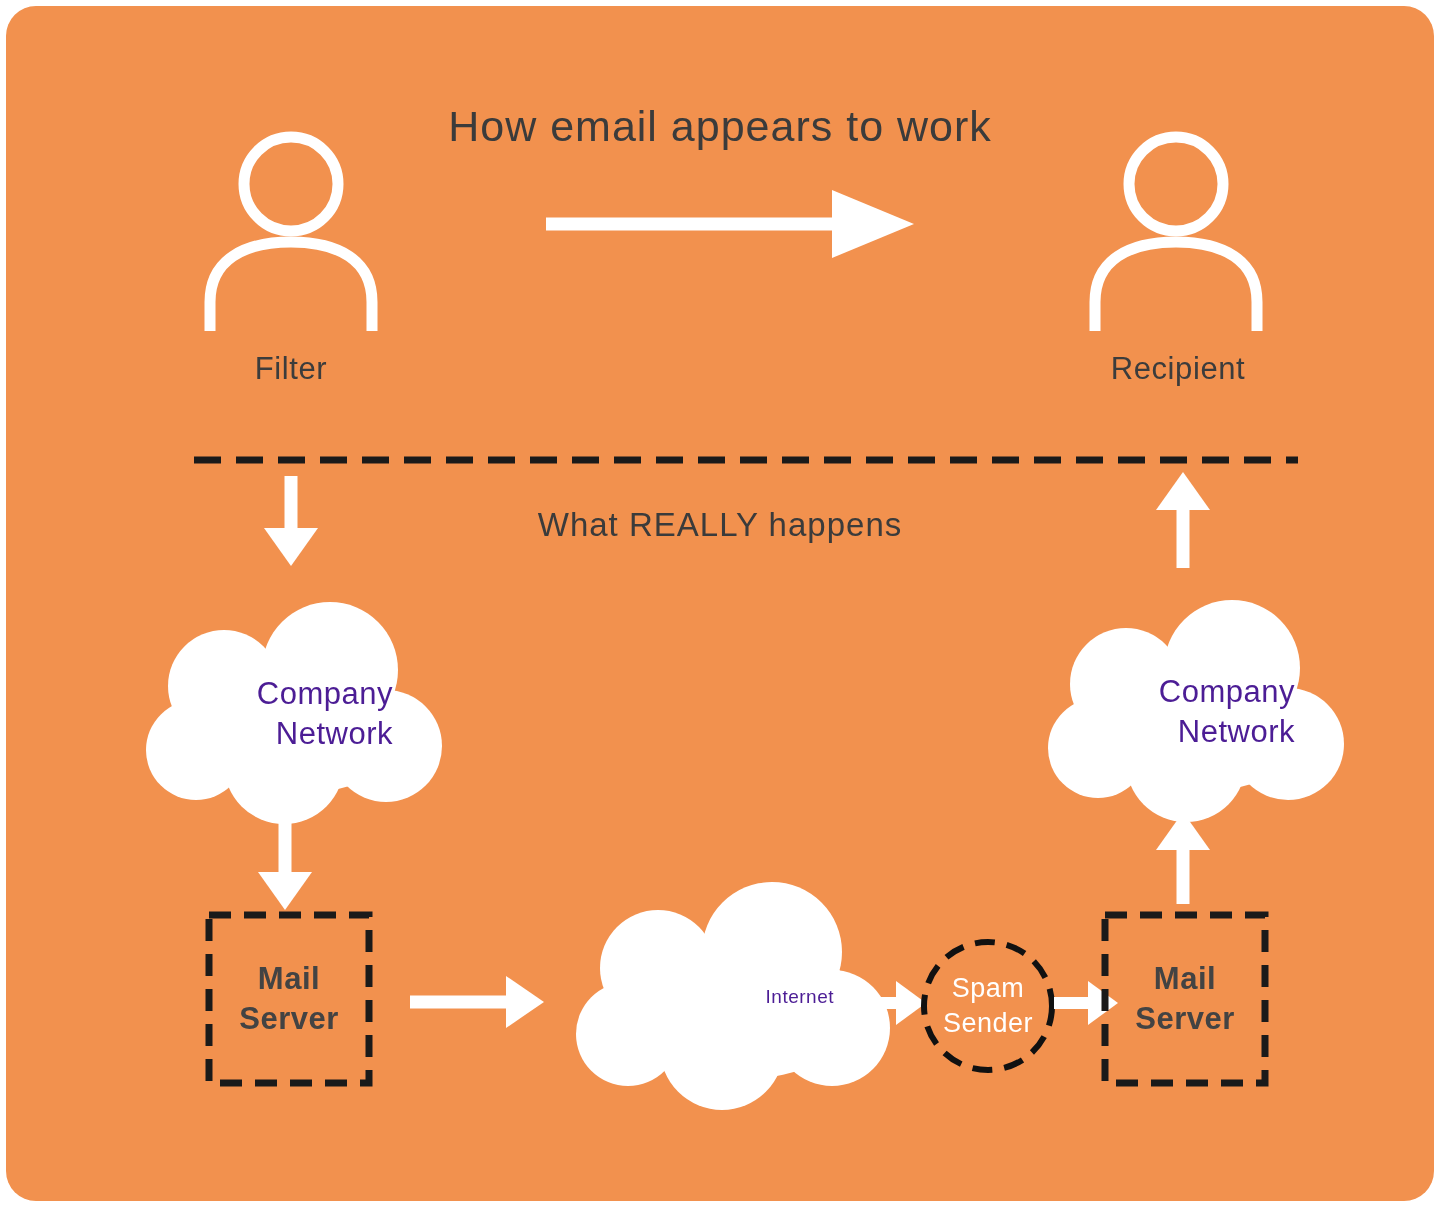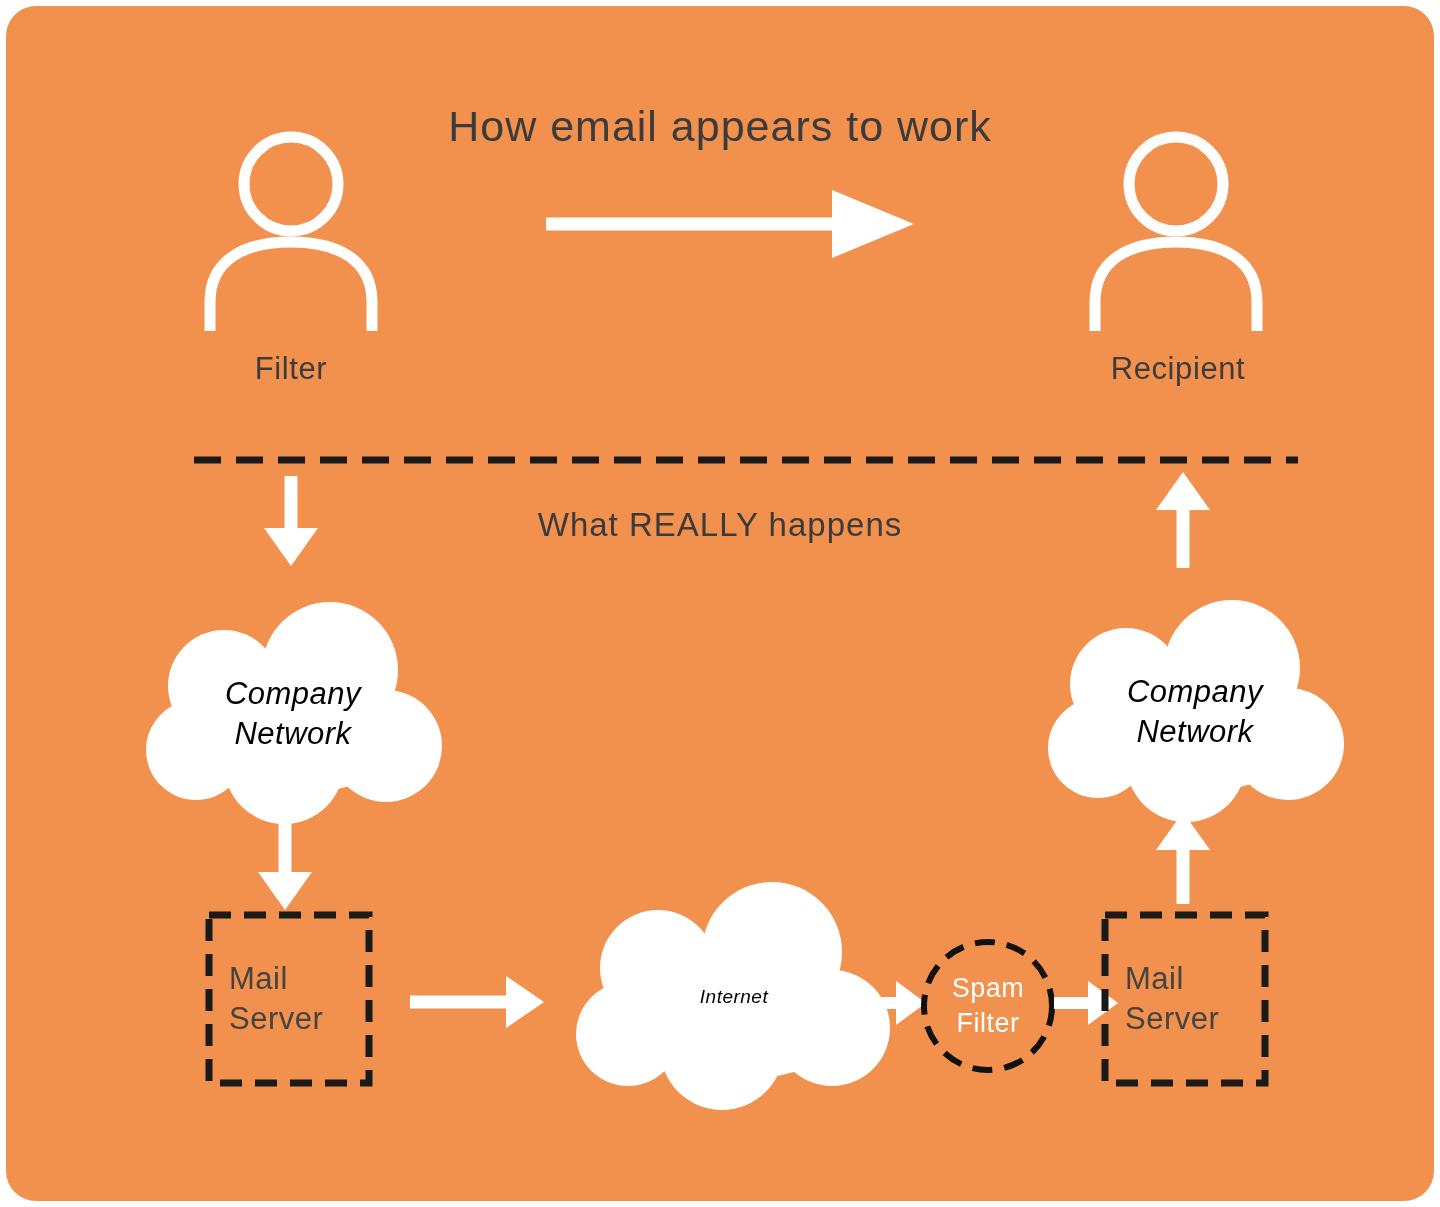--- a/index.html
+++ b/index.html
@@ -30,30 +30,30 @@
     position:absolute;left:0;right:0;top:500px;
     text-align:center;
     font-size:33px;color:#3B3B3B;letter-spacing:1px;
   }
   .person-label{font-size:31px;}
   .cloud-wrap{position:absolute;}
   .cloud-wrap svg{position:absolute;left:0;top:0;}
   .cloud-text{
     position:absolute;inset:0;
     display:flex;align-items:center;justify-content:center;
-    text-align:center;
-    font-size:31px;color:#000000;line-height:1.3;letter-spacing:0.5px;font-style:italic;
+    text-align:right;
+    font-size:31px;color:#4c1d95;line-height:1.3;letter-spacing:0.5px;
   }
   .cloud-text .inner{width:200px;}
   .box-wrap{position:absolute;}
   .box-text{
     position:absolute;inset:0;
     display:flex;align-items:center;justify-content:center;
-    text-align:left;
-    font-size:31px;color:#434343;line-height:1.3;letter-spacing:0.5px;
+    text-align:center;
+    font-size:31px;color:#434343;line-height:1.3;letter-spacing:0.5px;font-weight:bold;
   }
   .box-text .inner{width:120px;}
   .spam-wrap{position:absolute;}
   .spam-text{
     position:absolute;inset:0;
     display:flex;align-items:center;justify-content:center;
     text-align:center;
     font-size:27px;color:#FFFFFF;line-height:1.3;letter-spacing:0.5px;
   }
   .spam-text .inner{width:100px;}
@@ -160,21 +160,21 @@
         <line x1="0" y1="27" x2="36" y2="27" stroke="#FFFFFF" stroke-width="12"></line>
         <path d="M64 27 L34 5 L34 49 Z" fill="#FFFFFF"></path>
       </svg>
     </div>
 
     <div class="spam-wrap" style="left:912px;top:930px;width:140px;height:140px;">
       <svg width="140" height="140" viewBox="0 0 140 140">
         <circle cx="70" cy="70" r="64" fill="none" stroke="#111111" stroke-width="6" stroke-dasharray="20 12"></circle>
       </svg>
       <div class="spam-text">
-        <div class="inner">Spam Filter</div>
+        <div class="inner">Spam Sender</div>
       </div>
     </div>
 
     <div class="abs" style="left:1048px;top:970px;">
       <svg width="64" height="54" viewBox="0 0 64 54">
         <line x1="0" y1="27" x2="36" y2="27" stroke="#FFFFFF" stroke-width="12"></line>
         <path d="M64 27 L34 5 L34 49 Z" fill="#FFFFFF"></path>
       </svg>
     </div>
 

